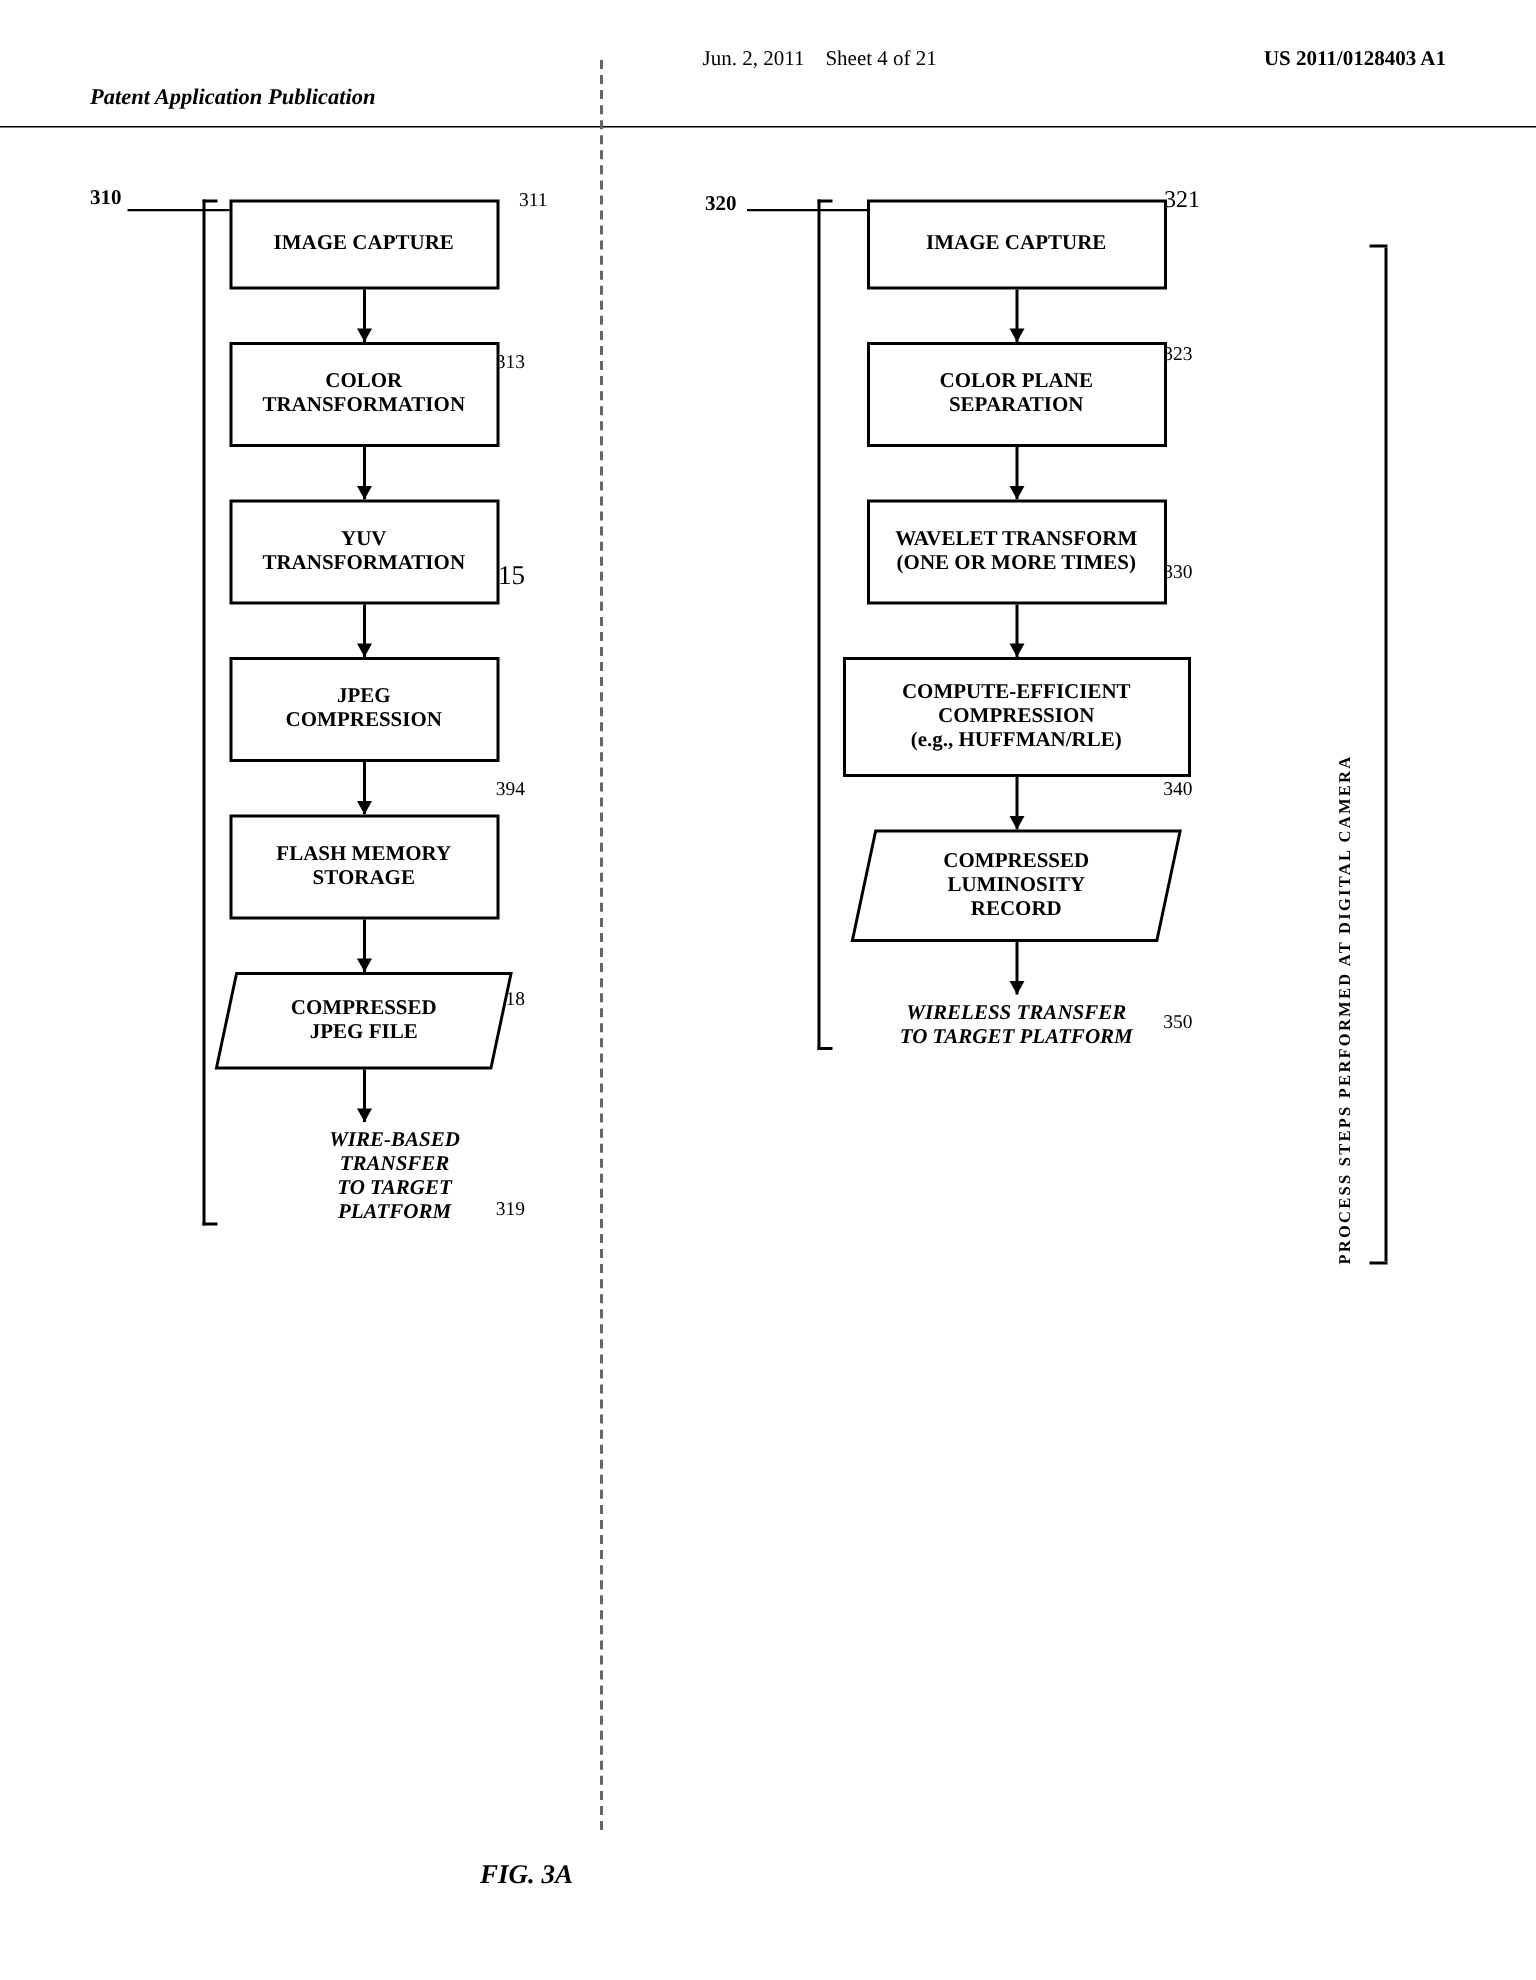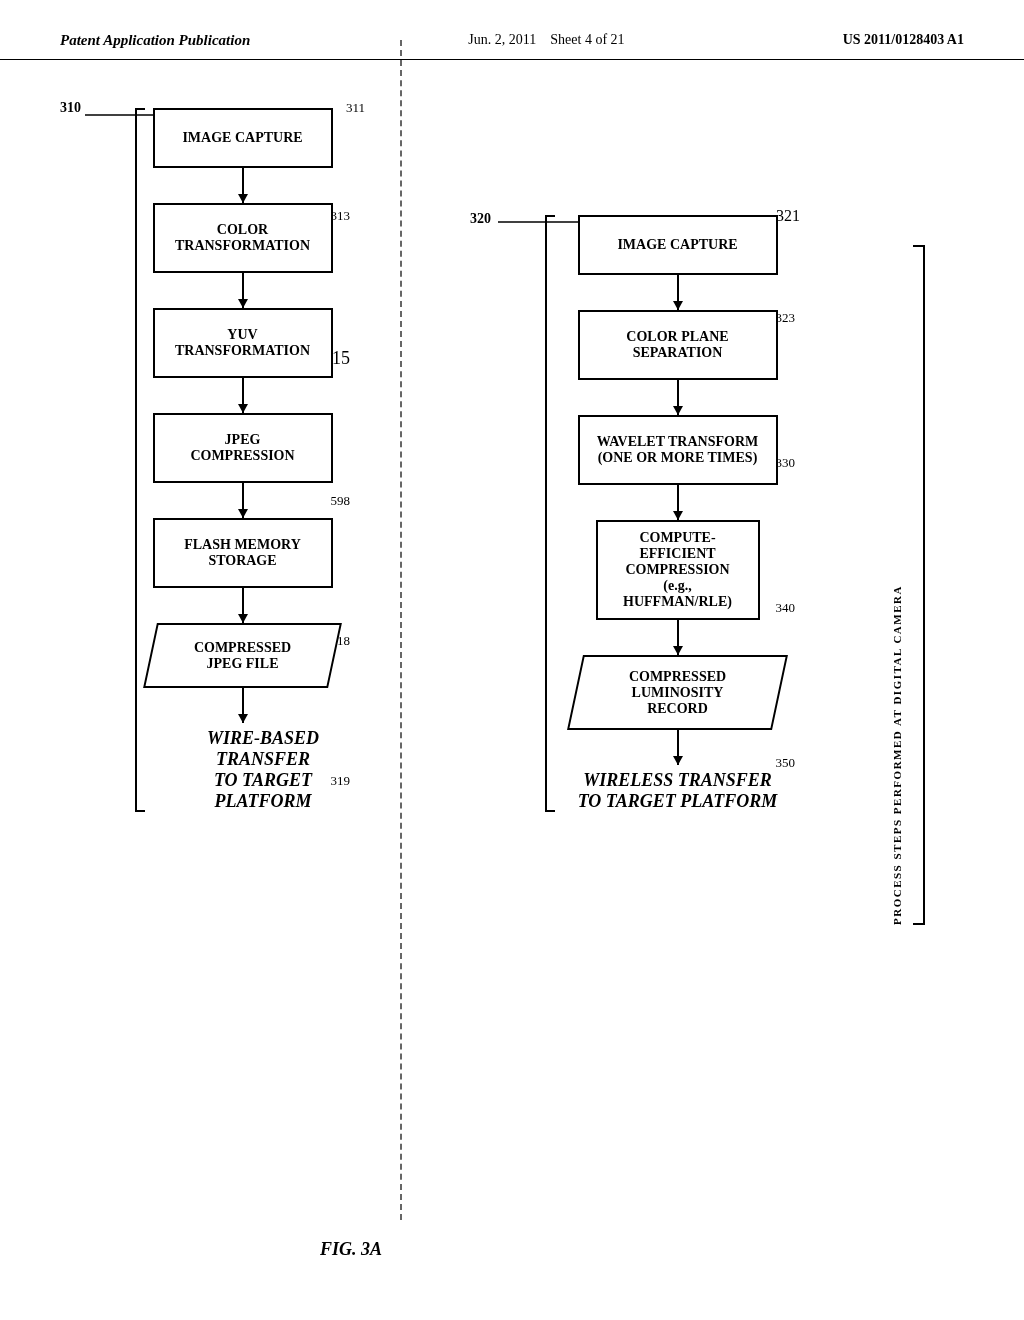--- a/index.html
+++ b/index.html
@@ -18,38 +18,38 @@
       align-items: flex-start;
       padding: 32px 60px 10px 60px;
       border-bottom: 1px solid #000;
       font-size: 14px;
     }
 
     .header-left {
       font-weight: bold;
       font-style: italic;
       font-size: 15px;
+      margin-top: 25px;
     }
 
     .header-center {
       text-align: center;
       font-size: 14px;
     }
 
     .header-right {
       font-size: 14px;
       font-weight: bold;
     }
 
     .main-content {
       display: flex;
       padding: 40px 40px 40px 40px;
       gap: 0;
       position: relative;
-      align-items: flex-end;
     }
 
     
     .left-column {
       flex: 0 0 400px;
       display: flex;
       flex-direction: column;
       align-items: center;
       position: relative;
       padding-right: 20px;
@@ -91,21 +91,21 @@
 
     .step-wrapper {
       position: relative;
       display: flex;
       align-items: center;
       justify-content: center;
     }
 
     .transfer-text {
       font-style: italic;
-      font-size: 18px;
+      font-size: 14px;
       font-weight: bold;
       text-align: center;
       margin-top: 5px;
     }
   </style>
 </head>
 <body>
 
 <div class="page-header">
   <div class="header-left">Patent Application Publication</div>
@@ -157,21 +157,21 @@
         </div>
         <span style="position:absolute; right:5px; top:240px; font-size:18px;">315</span>
 
         <div class="step-wrapper">
           <div class="flow-box" style="white-space:pre-line; min-height:70px;">YUV<br>TRANSFORMATION</div>
         </div>
 
         <div style="width:2px; height:35px; background:#000; margin:0 auto; position:relative;">
           <div style="position:absolute; bottom:0; left:50%; transform:translateX(-50%); width:0; height:0; border-left:5px solid transparent; border-right:5px solid transparent; border-top:9px solid #000;"></div>
         </div>
-        <span style="position:absolute; right:5px; top:385px; font-size:13px;">598</span>
+        <span style="position:absolute; right:5px; top:385px; font-size:13px;">394</span>
 
         <div class="step-wrapper">
           <div class="flow-box" style="white-space:pre-line; min-height:70px;">JPEG<br>COMPRESSION</div>
         </div>
 
         <div style="width:2px; height:35px; background:#000; margin:0 auto; position:relative;">
           <div style="position:absolute; bottom:0; left:50%; transform:translateX(-50%); width:0; height:0; border-left:5px solid transparent; border-right:5px solid transparent; border-top:9px solid #000;"></div>
         </div>
         <span style="position:absolute; right:5px; top:525px; font-size:13px;">318</span>
 
@@ -242,21 +242,21 @@
         <div class="step-wrapper">
           <div class="flow-box" style="width:200px; min-height:70px;">WAVELET TRANSFORM<br>(ONE OR MORE TIMES)</div>
         </div>
 
         <div style="width:2px; height:35px; background:#000; margin:0 auto; position:relative;">
           <div style="position:absolute; bottom:0; left:50%; transform:translateX(-50%); width:0; height:0; border-left:5px solid transparent; border-right:5px solid transparent; border-top:9px solid #000;"></div>
         </div>
         <span style="position:absolute; right:10px; top:385px; font-size:13px;">340</span>
 
         <div class="step-wrapper">
-          <div class="flow-box" style="width:164px; min-height:80px;">COMPUTE-EFFICIENT<br>COMPRESSION<br>(e.g., HUFFMAN/RLE)</div>
+          <div class="flow-box" style="width:232px; min-height:80px;">COMPUTE-EFFICIENT<br>COMPRESSION<br>(e.g., HUFFMAN/RLE)</div>
         </div>
 
         <div style="width:2px; height:35px; background:#000; margin:0 auto; position:relative;">
           <div style="position:absolute; bottom:0; left:50%; transform:translateX(-50%); width:0; height:0; border-left:5px solid transparent; border-right:5px solid transparent; border-top:9px solid #000;"></div>
         </div>
         <span style="position:absolute; right:10px; top:540px; font-size:13px;">350</span>
 
         <div class="step-wrapper">
           <div style="border:2px solid #000; width:205px; min-height:75px; display:flex; align-items:center; justify-content:center; text-align:center; font-size:14px; font-weight:bold; padding:8px 12px; background:#fff; transform:skewX(-12deg);">
             <span style="transform:skewX(12deg); display:block;">COMPRESSED<br>LUMINOSITY<br>RECORD</span>

